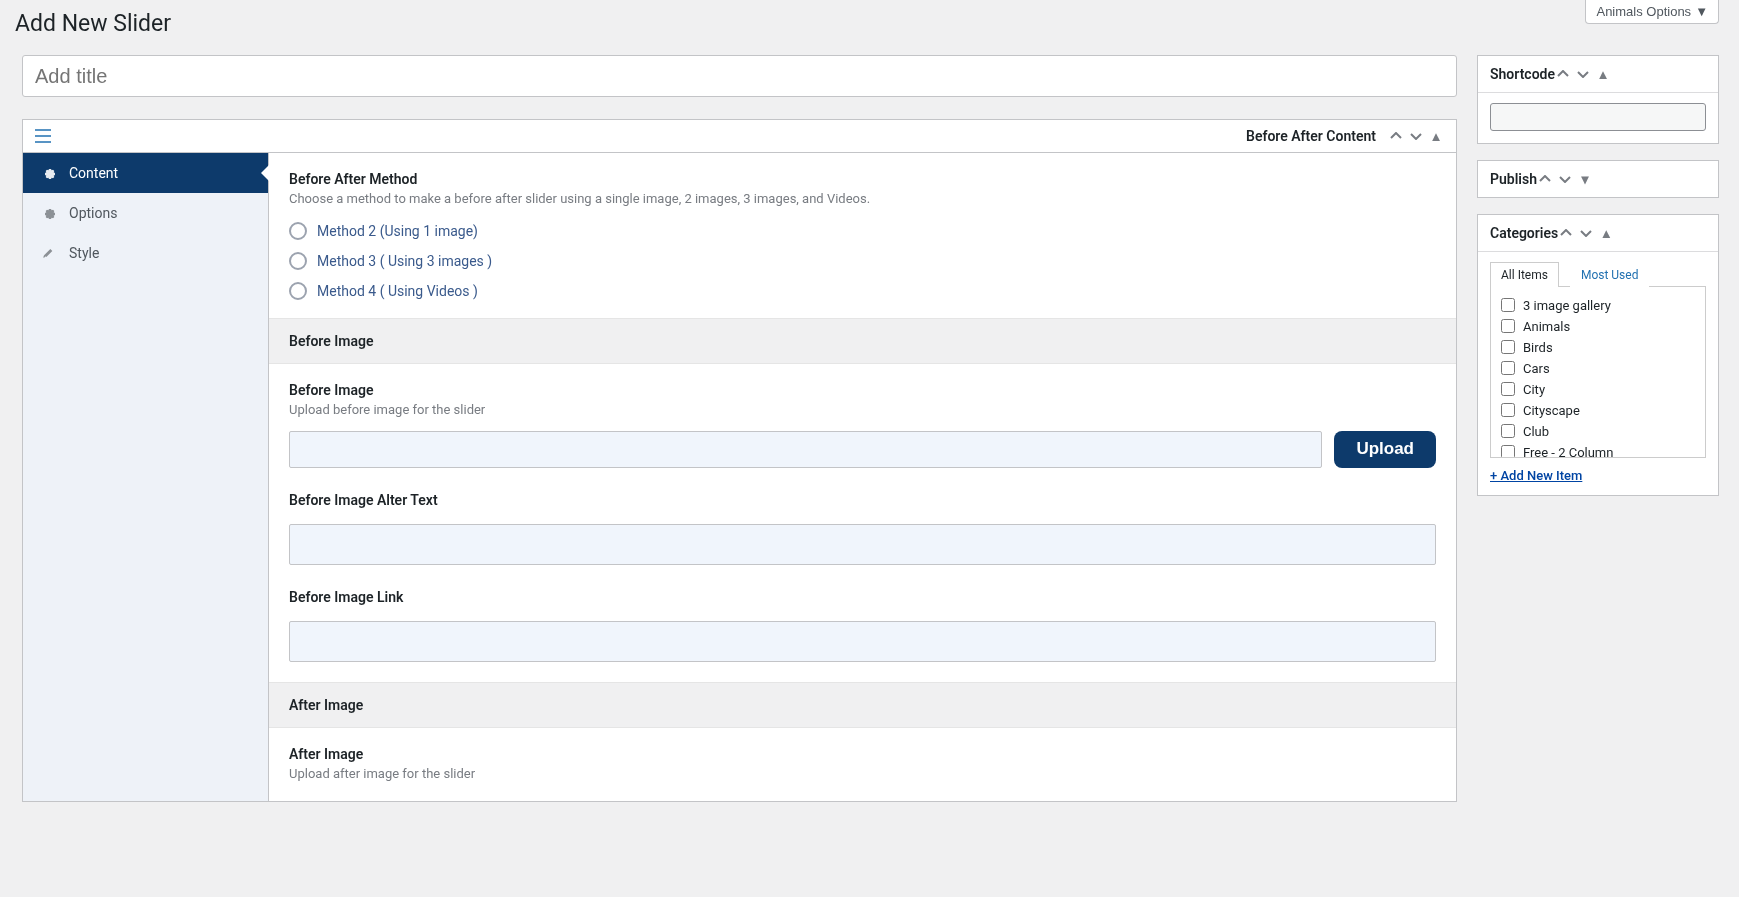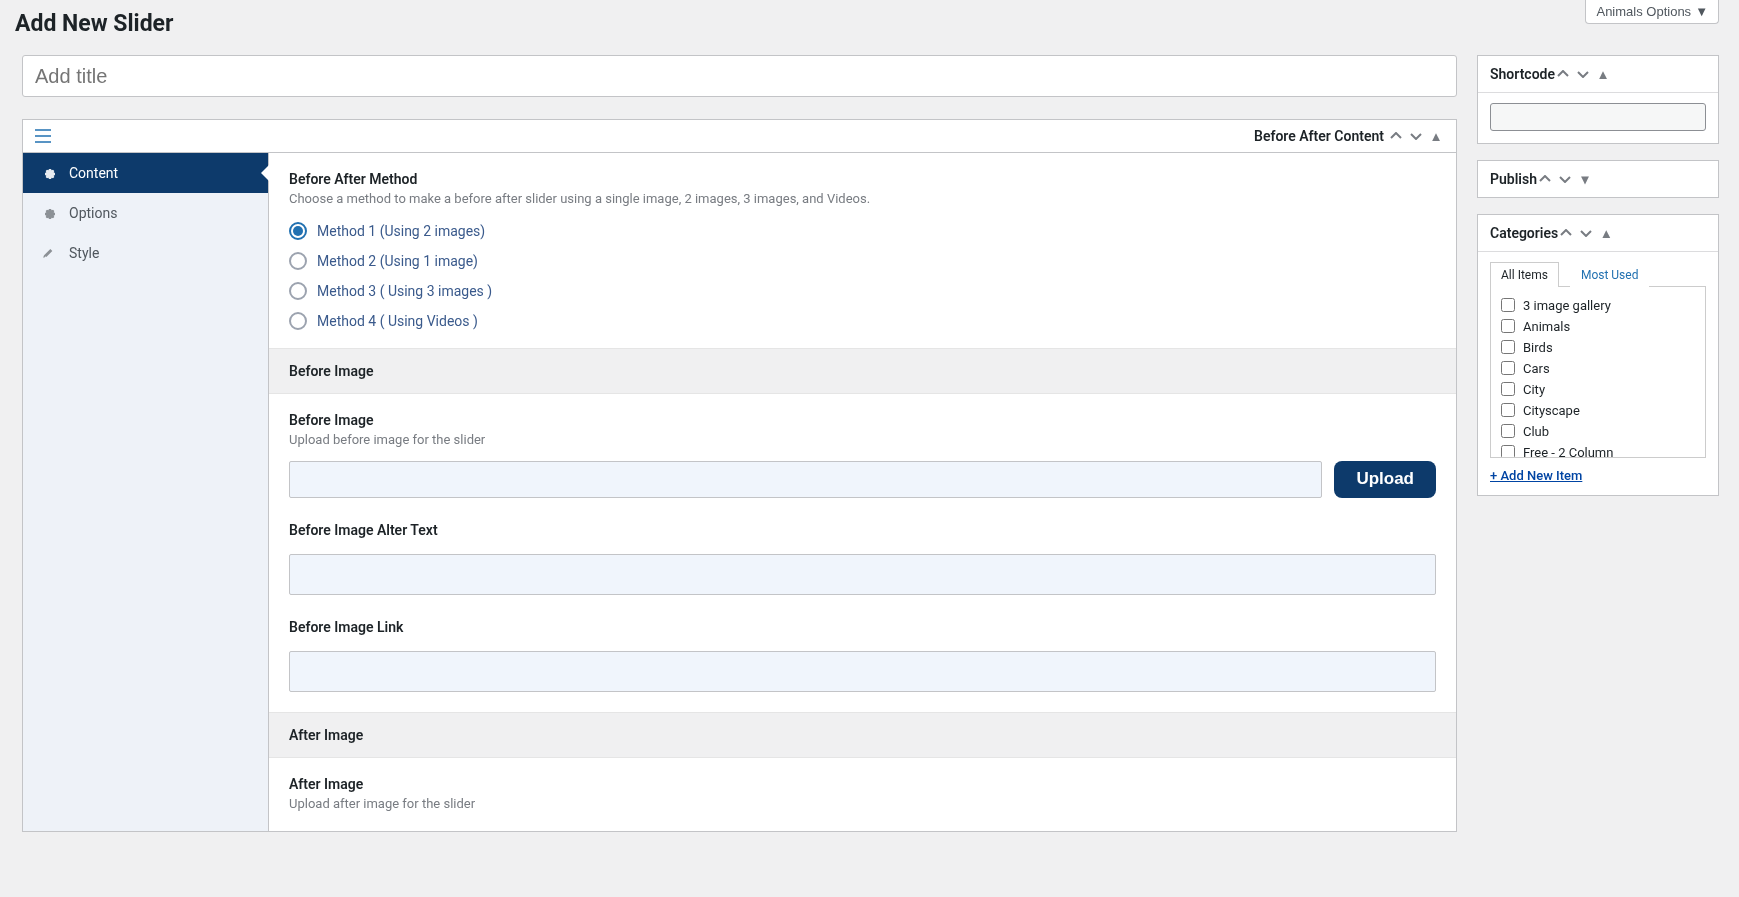--- a/index.html
+++ b/index.html
@@ -26,21 +26,21 @@
   padding: 4px 10px;
   font-size: 13px;
   color: #50575e;
   cursor: pointer;
   display: flex;
   align-items: center;
   gap: 4px;
 }
 .page-title {
   font-size: 23px;
-  font-weight: 700;
+  font-weight: 400;
   padding: 9px 0 4px 15px;
   line-height: 1.3;
 }
 .layout {
   display: flex;
   gap: 20px;
   padding-left: 22px;
   margin-top: 12px;
 }
 .main-col { flex: 1; min-width: 0; }
@@ -278,21 +278,21 @@
 
       <div class="metabox">
         <div class="metabox-hdr">
           <div class="metabox-hdr-left">
             <span class="burger-icon">
               <svg width="16" height="14" viewBox="0 0 16 14">
                   <path d="M0 1h16M0 7h16M0 13h16" stroke="#2271b1" stroke-width="1.5"></path>
                 </svg>
             </span>
           </div>
-          <div style="display:flex;align-items:center;gap:4px;">
+          <div style="display:flex;align-items:center;gap:12px;">
             <span style="font-weight:600;">Before After Content</span>
             <div class="handle-icons">
               <span class="hicon">
                   <svg width="12" height="8" viewBox="0 0 12 8">
                     <path d="M1 6l5-5 5 5" stroke="#787c82" stroke-width="2" fill="none"></path>
                   </svg>
                 </span>
               <span class="hicon">
                   <svg width="12" height="8" viewBox="0 0 12 8">
                     <path d="M1 2l5 5 5-5" stroke="#787c82" stroke-width="2" fill="none"></path>
@@ -329,24 +329,20 @@
               </span>
               <span>Style</span>
             </div>
           </div>
 
           <div class="content-area">
             <div class="section">
               <div class="section-title">Before After Method</div>
               <div class="section-desc">Choose a method to make a before after slider using a single image, 2 images, 3 images, and Videos.</div>
               <div class="radio-list">
-                <div class="radio-item selected">
-                  <span class="radio-circle"></span>
-                  <span class="radio-label">Method 1 (Using 2 images)</span>
-                </div>
                 <div class="radio-item">
                   <span class="radio-circle"></span>
                   <span class="radio-label">Method 2 (Using 1 image)</span>
                 </div>
                 <div class="radio-item">
                   <span class="radio-circle"></span>
                   <span class="radio-label">Method 3 ( Using 3 images )</span>
                 </div>
                 <div class="radio-item">
                   <span class="radio-circle"></span>

